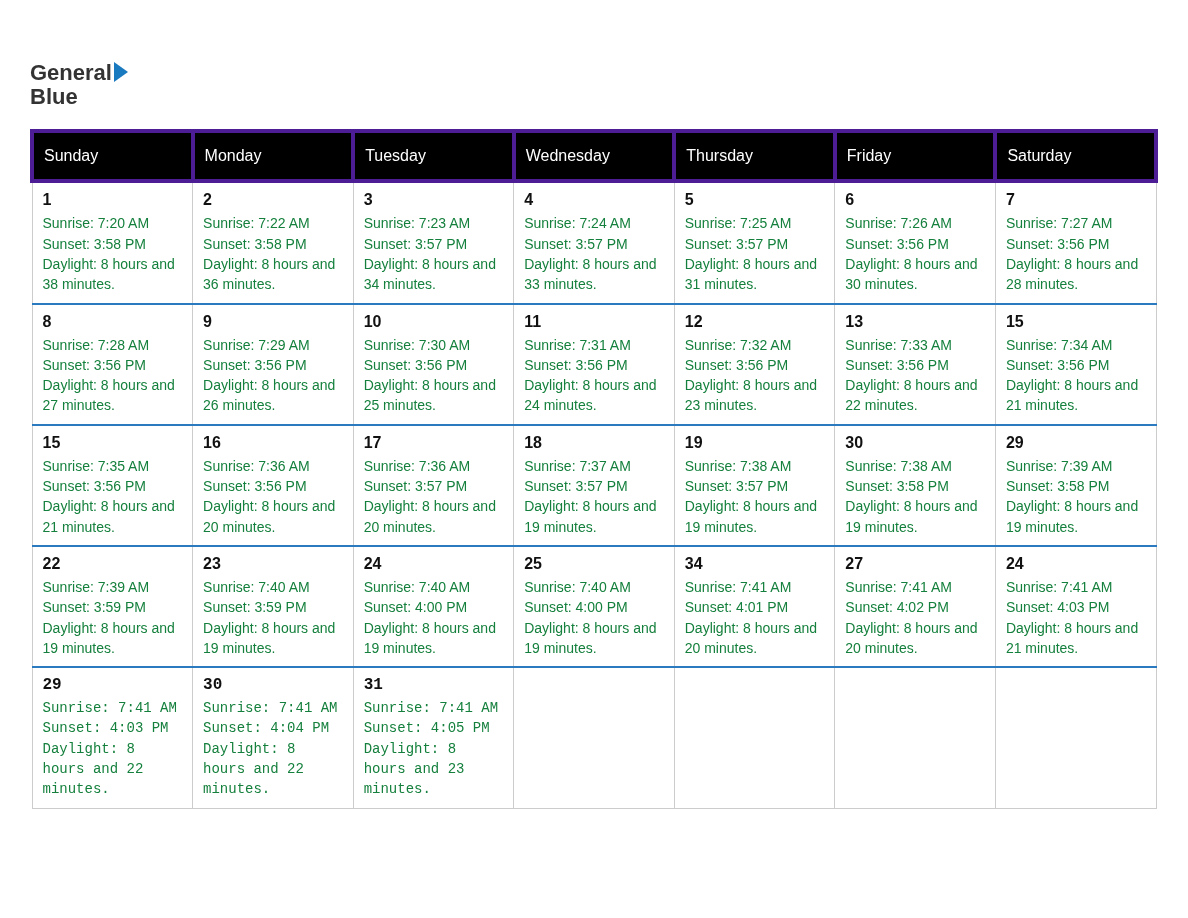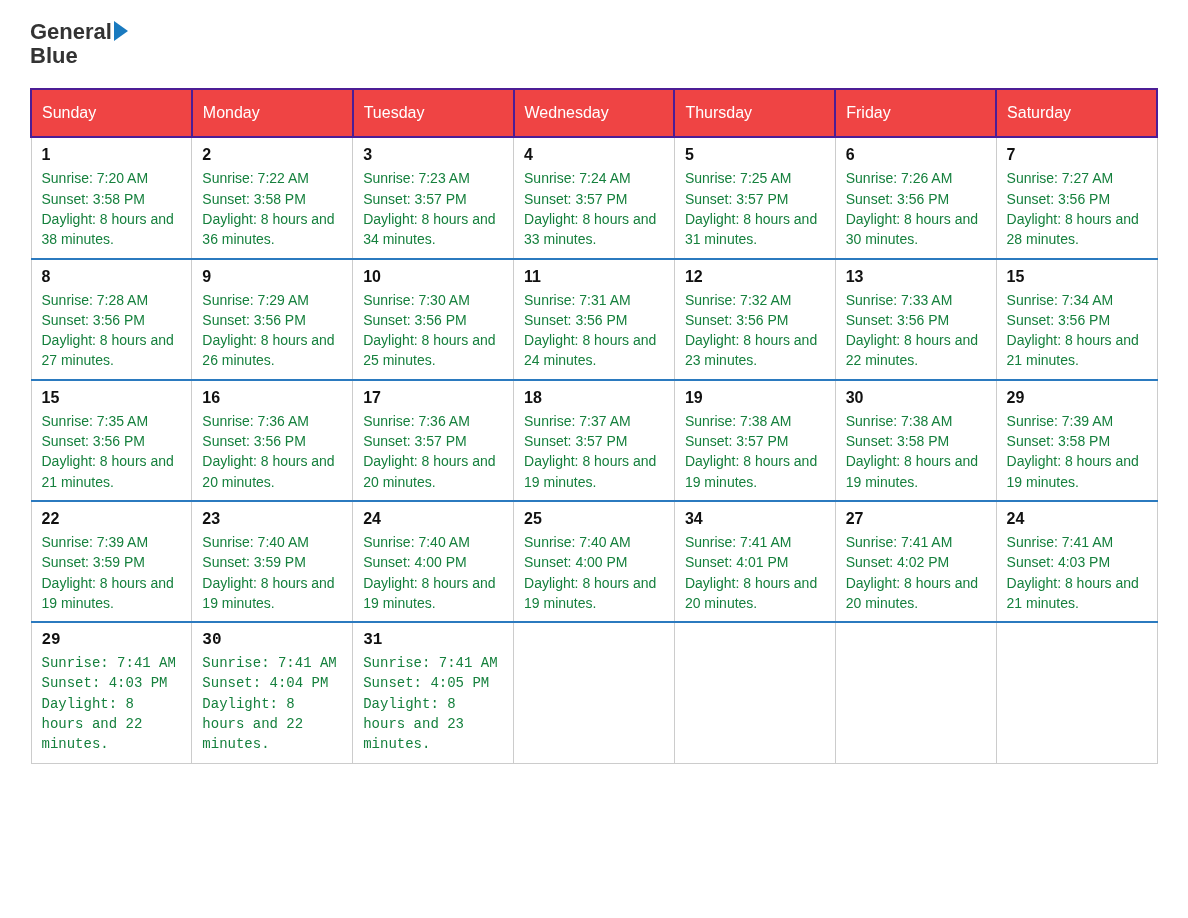--- a/index.html
+++ b/index.html
@@ -8,20 +8,21 @@
       background: #fff;
       padding: 20px 30px;
       width: 1188px;
       min-height: 918px;
     }
     .header {
       display: flex;
       justify-content: space-between;
       align-items: flex-start;
       margin-bottom: 20px;
+      margin-top: 41px;
     }
     .logo-container {
       display: flex;
       align-items: center;
     }
     .logo-text {
       font-size: 22px;
       font-weight: bold;
       color: #333;
       line-height: 1.1;
@@ -50,27 +51,27 @@
     }
     .location {
       font-size: 20px;
       color: #333;
     }
     table {
       width: 100%;
       border-collapse: collapse;
     }
     thead th {
-      background-color: #ef4444;
+      background-color: #000000;
       color: #fff;
       padding: 14px 10px;
       text-align: left;
       font-size: 16px;
       font-weight: normal;
-      border: 2px solid #4c1d95;
+      border: 4px solid #4c1d95;
     }
     tbody td {
       border: 1px solid #ccc;
       vertical-align: top;
       padding: 8px 10px;
       width: 14.28%;
     }
     .day-num {
       font-size: 16px;
       font-weight: bold;

